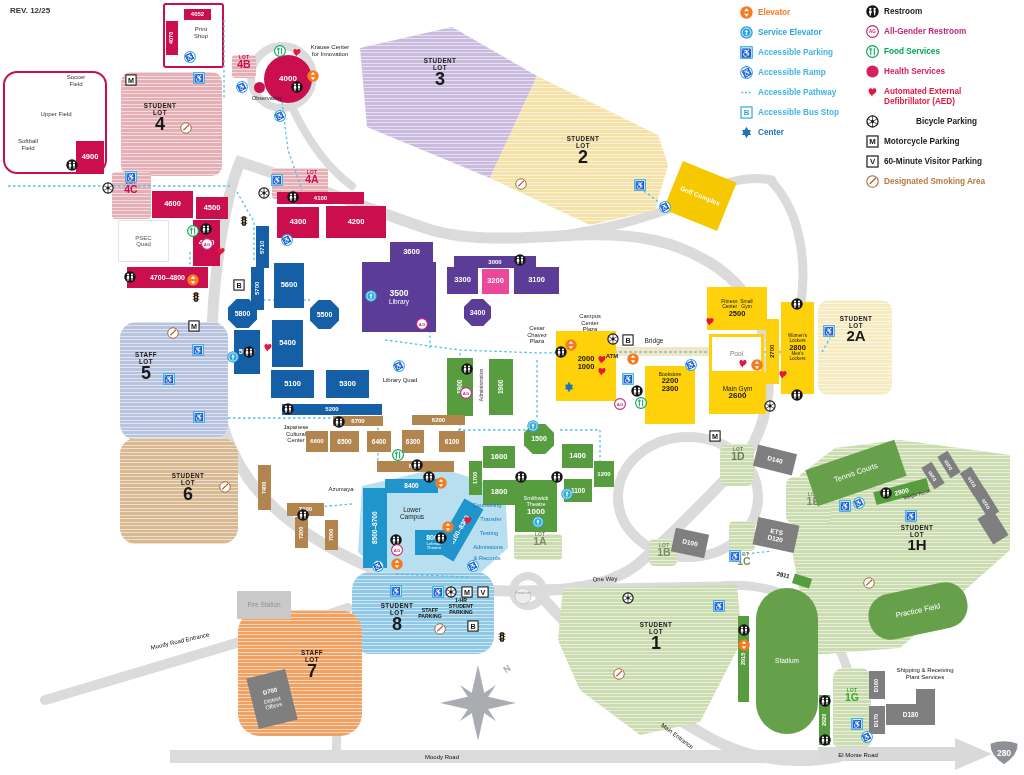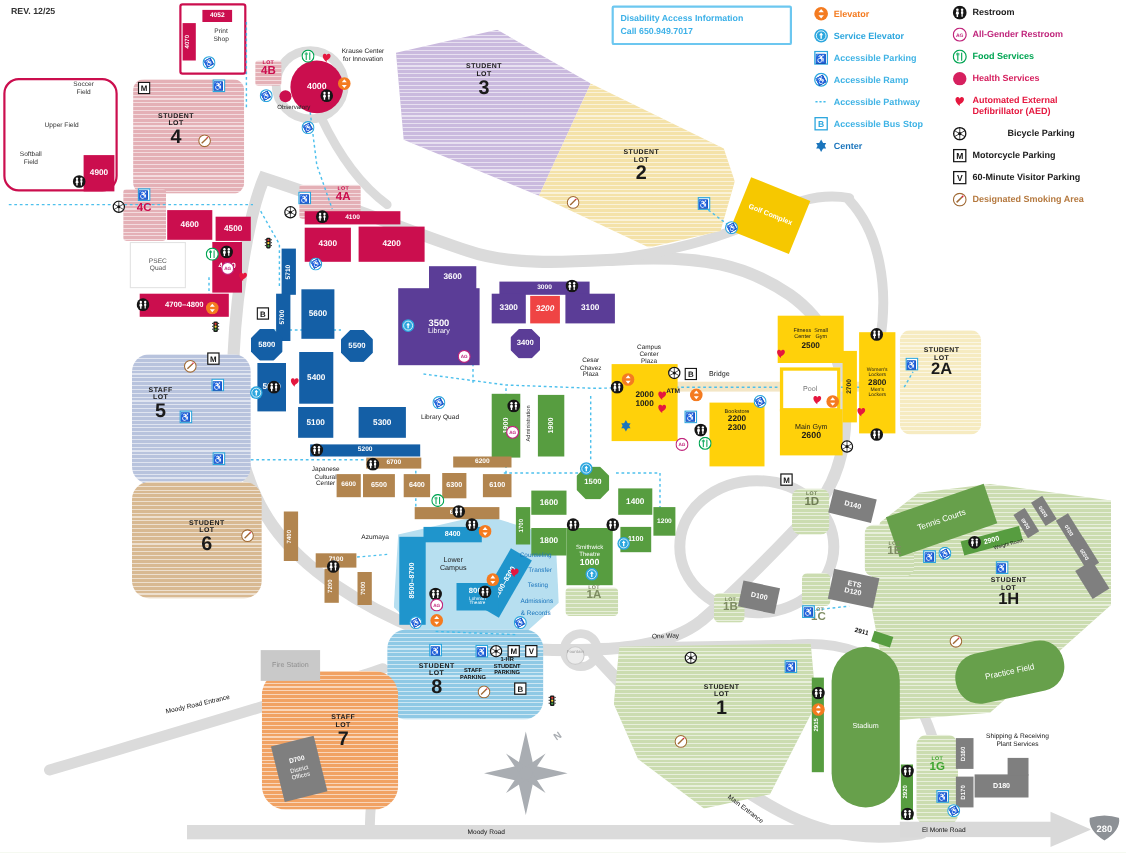--- a/index.html
+++ b/index.html
@@ -142,21 +142,21 @@
       <div class="bld" style="left: 362px; top: 262px; width: 74px; height: 70px; background-color: rgb(91, 61, 151);">
         <span style="font-size: 8.5px; font-weight: bold;">3500</span>
         <span style="font-size: 6.5px;">Library</span>
       </div>
       <div class="bld" style="left: 454px; top: 256px; width: 82px; height: 12px; background-color: rgb(91, 61, 151);">
         <span style="font-size: 6px; font-weight: bold;">3000</span>
       </div>
       <div class="bld" style="left: 447px; top: 267px; width: 31px; height: 27px; background-color: rgb(91, 61, 151);">
         <span style="font-size: 7.5px; font-weight: bold;">3300</span>
       </div>
-      <div class="bld" style="left: 482px; top: 269px; width: 27px; height: 25px; background-color: #ef4444; font-style: italic;">
+      <div class="bld" style="left: 482px; top: 269px; width: 27px; height: 25px; background-color: #ec4899;">
         <span style="font-size: 7.5px; font-weight: bold;">3200</span>
       </div>
       <div class="bld" style="left: 514px; top: 267px; width: 45px; height: 27px; background-color: rgb(91, 61, 151);">
         <span style="font-size: 7.5px; font-weight: bold;">3100</span>
       </div>
       <div class="bld oct" style="left: 464px; top: 299px; width: 27px; height: 27px; background-color: rgb(91, 61, 151);">
         <span style="font-size: 7px; font-weight: bold;">3400</span>
       </div>
       <div class="bld vert" style="left: 256px; top: 226px; width: 13px; height: 42px; background-color: rgb(20, 95, 166); transform: rotate(180deg);">
         <span style="font-size: 6px; font-weight: bold;">5710</span>
@@ -172,21 +172,21 @@
       </div>
       <div class="bld oct" style="left: 310px; top: 300px; width: 29px; height: 29px; background-color: rgb(20, 95, 166);">
         <span style="font-size: 7px; font-weight: bold;">5500</span>
       </div>
       <div class="bld" style="left: 234px; top: 330px; width: 26px; height: 44px; background-color: rgb(20, 95, 166);">
         <span style="font-size: 7.5px; font-weight: bold;">5000</span>
       </div>
       <div class="bld" style="left: 272px; top: 320px; width: 31px; height: 47px; background-color: rgb(20, 95, 166);">
         <span style="font-size: 7.5px; font-weight: bold;">5400</span>
       </div>
-      <div class="bld" style="left: 271px; top: 370px; width: 32px; height: 28px; background-color: rgb(20, 95, 166);">
+      <div class="bld" style="left: 271px; top: 370px; width: 43px; height: 28px; background-color: rgb(20, 95, 166);">
         <span style="font-size: 7.5px; font-weight: bold;">5100</span>
       </div>
       <div class="bld" style="left: 326px; top: 370px; width: 43px; height: 28px; background-color: rgb(20, 95, 166);">
         <span style="font-size: 7.5px; font-weight: bold;">5300</span>
       </div>
       <div class="bld" style="left: 282px; top: 404px; width: 100px; height: 11px; background-color: rgb(20, 95, 166);">
         <span style="font-size: 6px; font-weight: bold;">5200</span>
       </div>
       <div class="bld" style="left: 385px; top: 479px; width: 53px; height: 14px; background-color: rgb(31, 149, 204);">
         <span style="font-size: 6.5px; font-weight: bold;">8400</span>
@@ -1133,24 +1133,20 @@
             <path d="M4.6 5h2M4.6 9.4h2M4.6 13.8h2M13.4 5h2M13.4 9.4h2M13.4 13.8h2" stroke="#1a1a1a" stroke-width="1.4"></path>
             <rect x="6.6" y="2" width="6.8" height="16" rx="2" fill="#1a1a1a"></rect>
             <circle cx="10" cy="5.6" r="1.7" fill="#e53935"></circle>
             <circle cx="10" cy="10" r="1.7" fill="#fdd835"></circle>
             <circle cx="10" cy="14.4" r="1.7" fill="#43a047"></circle>
           </svg></span></div>
     </div>
 
   <div id="rev">REV. 12/25</div>
 
-  <div id="disab">
-    <div>Disability Access Information</div>
-    <div>Call 650.949.7017</div>
-  </div>
 
   <div id="legend-access" class="legend">
       <div class="lrow">
         <span class="li"><span style="line-height: 0; display: inline-block;"><svg viewBox="0 0 20 20" width="13" height="13">
               <circle cx="10" cy="10" r="9.6" fill="#f47b20"></circle>
               <path d="M10 3.4 13.8 8H6.2z" fill="#fff"></path>
               <path d="M10 16.6 6.2 12h7.6z" fill="#fff"></path>
             </svg></span></span>
         <span class="lt" style="color: rgb(244, 123, 32);">Elevator</span>
       </div>

